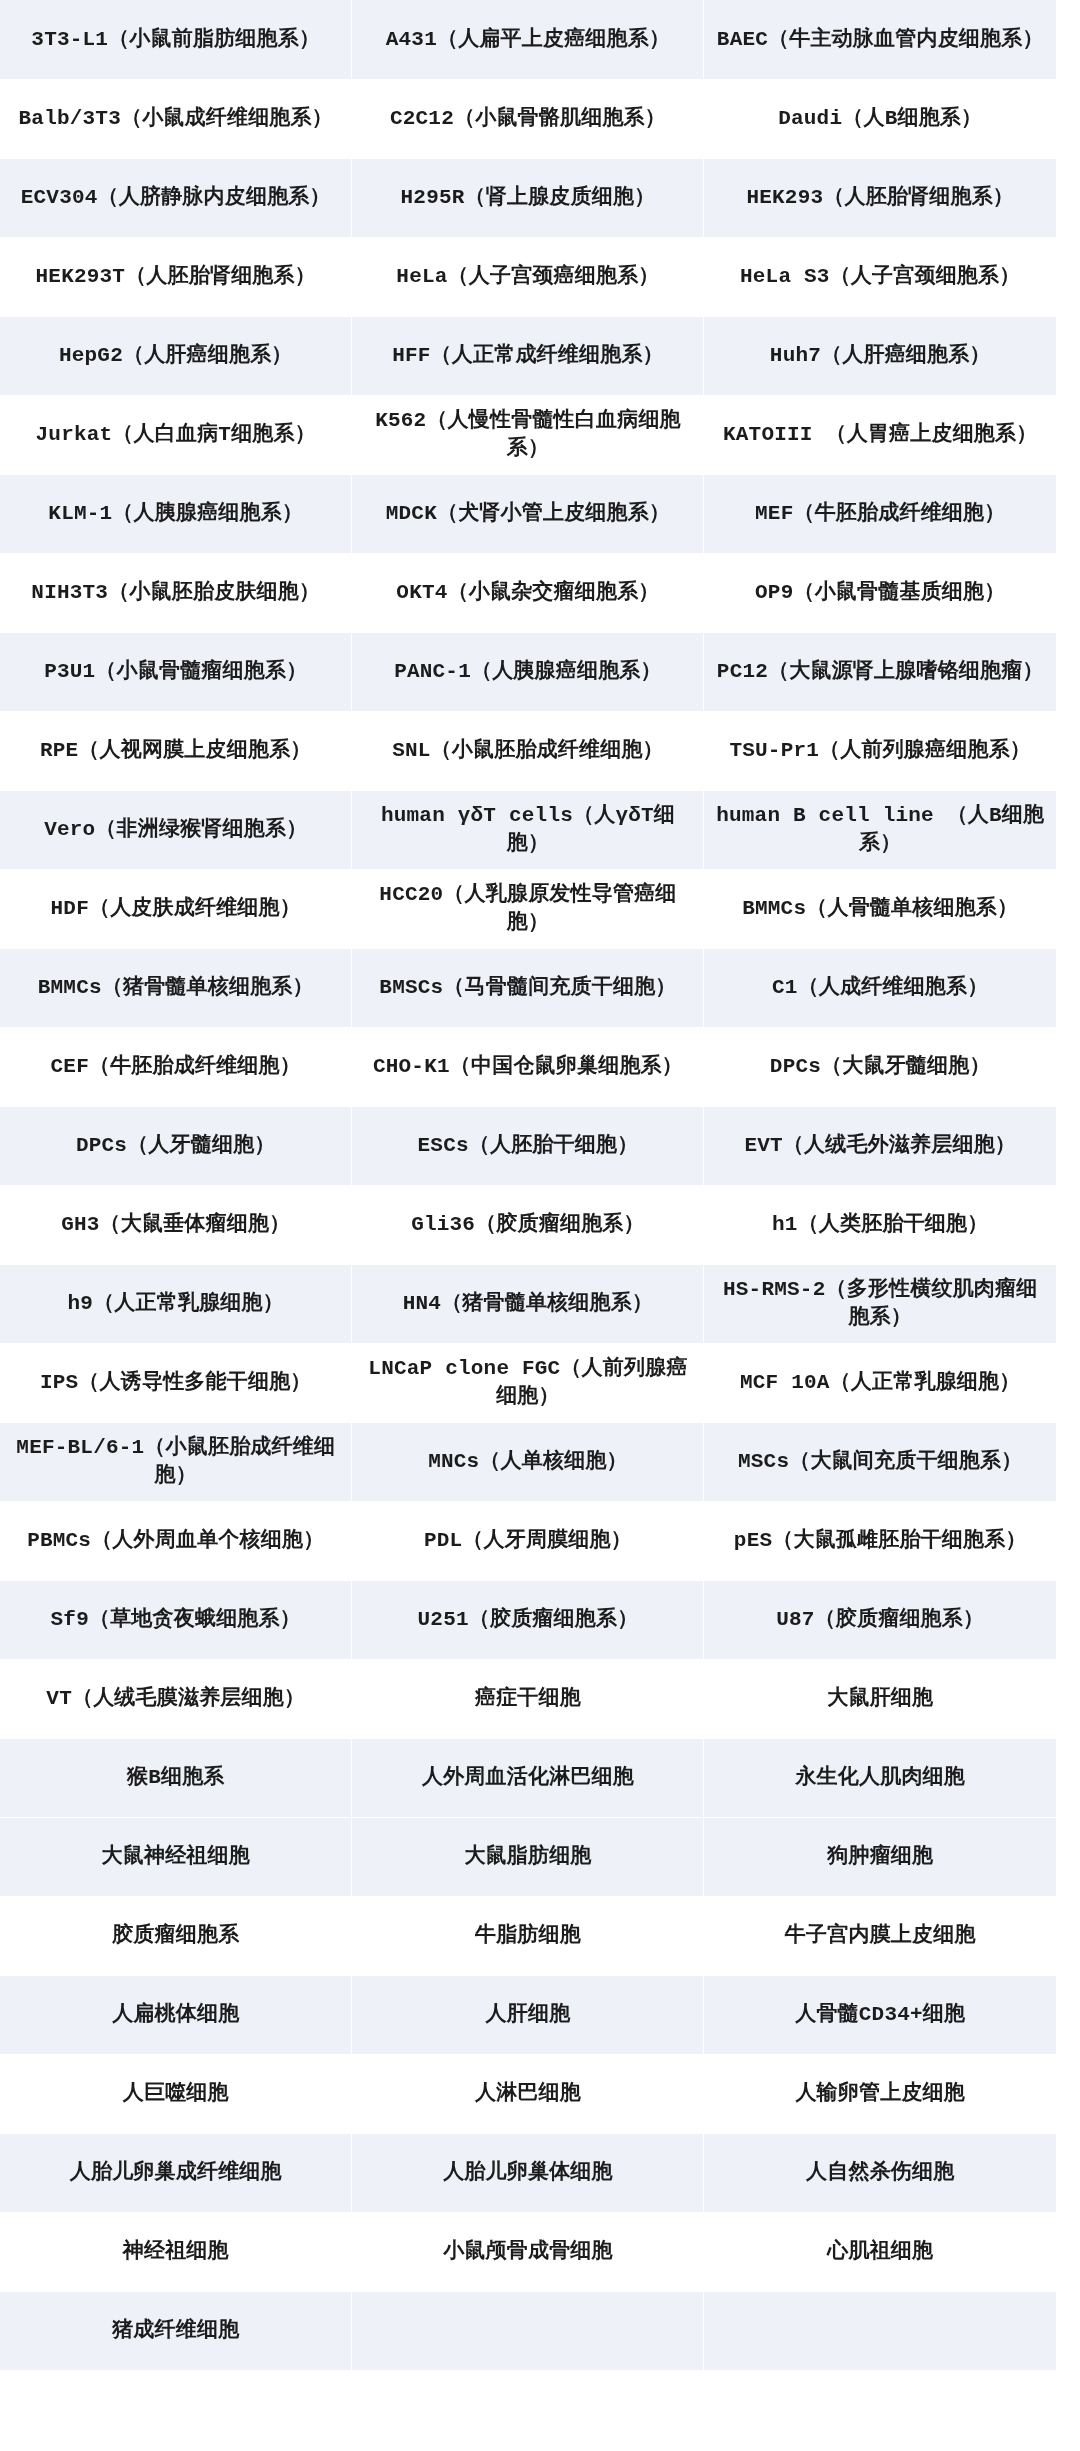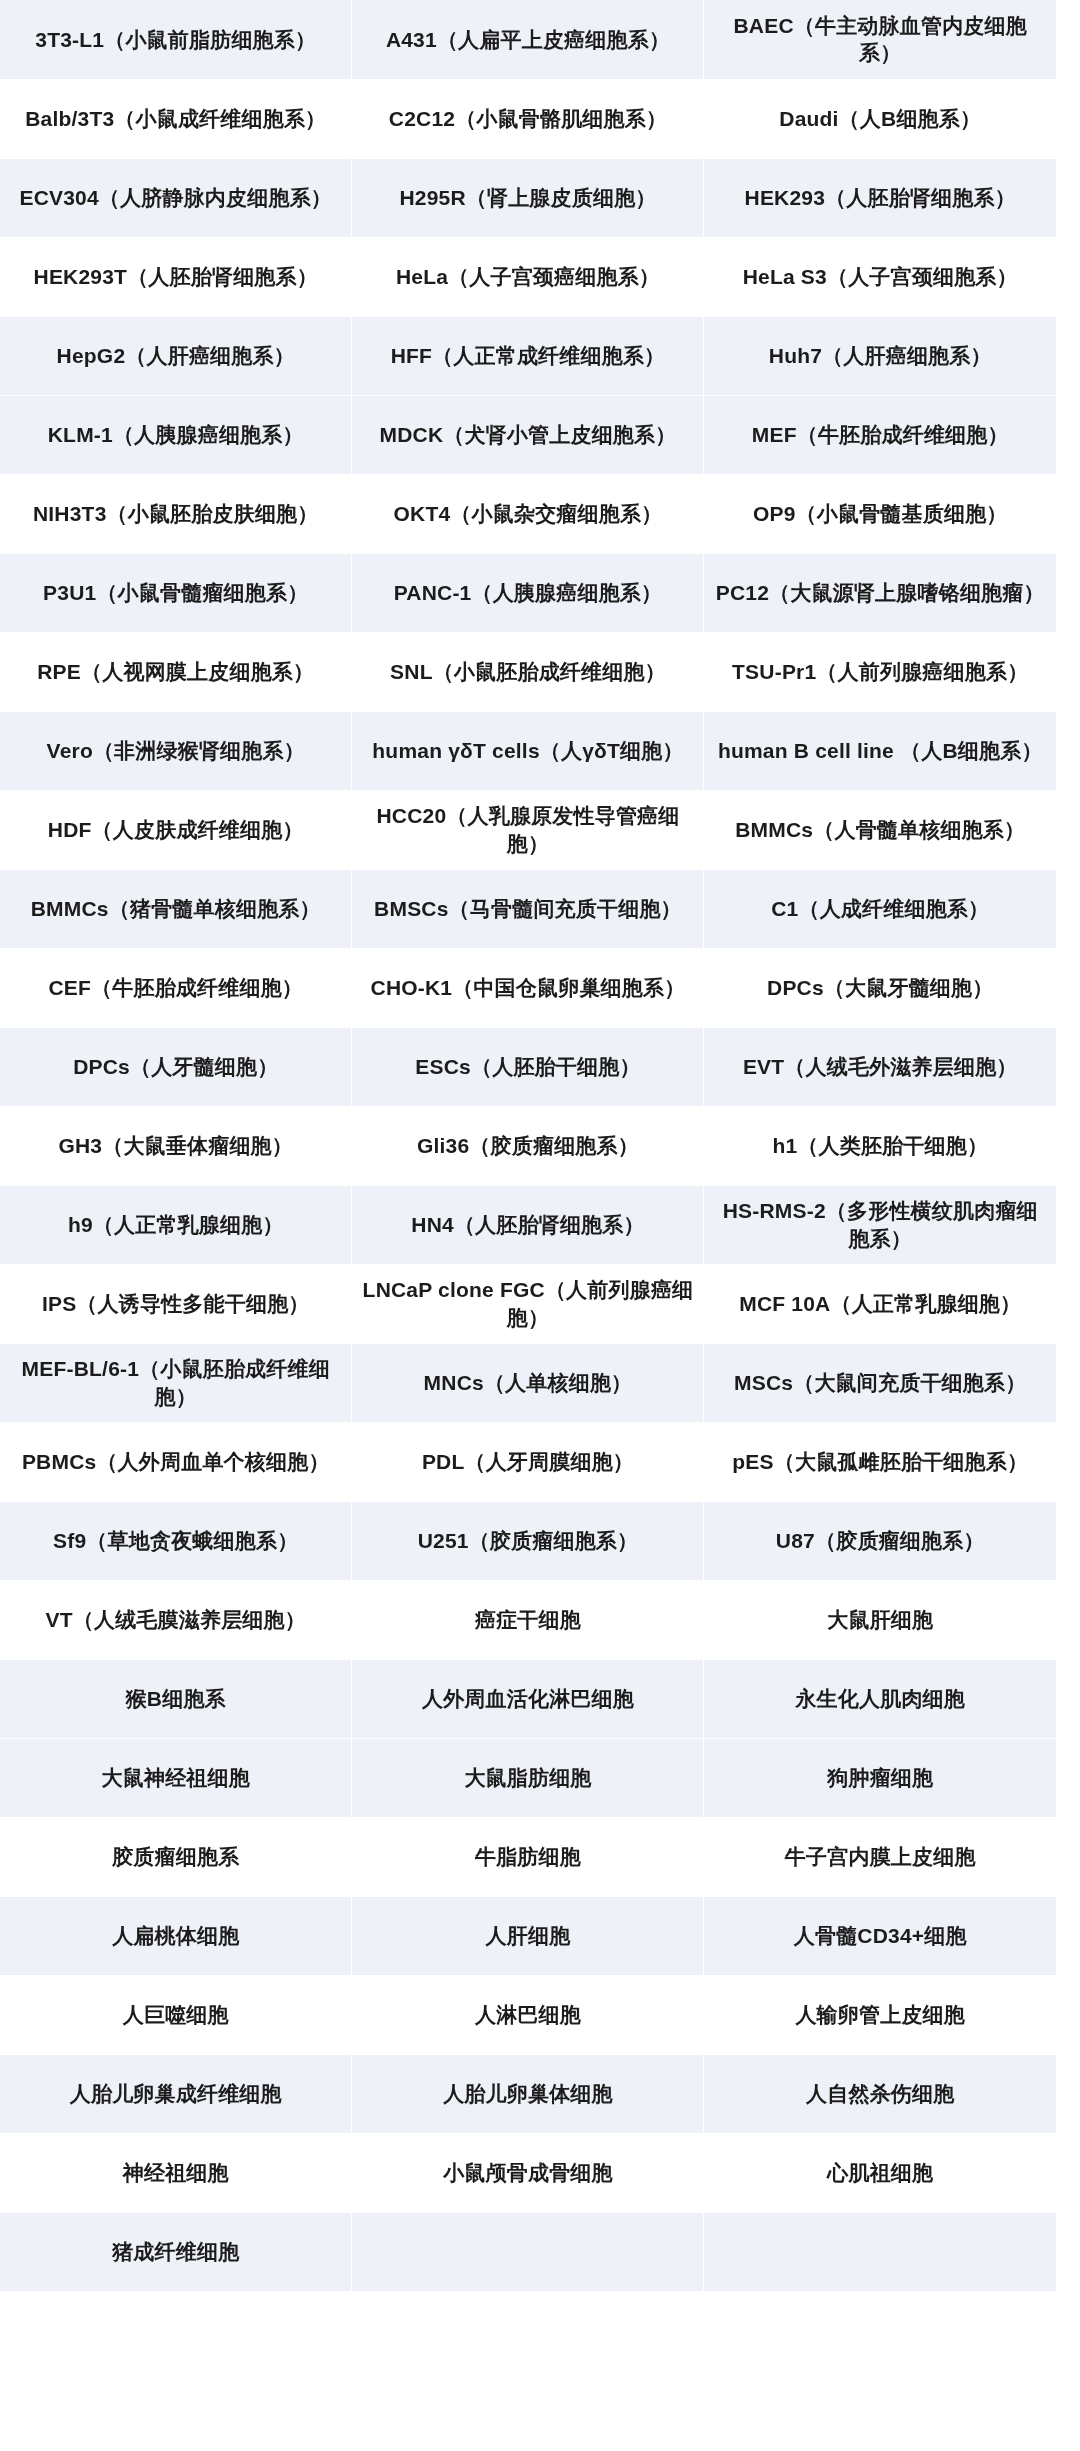--- a/index.html
+++ b/index.html
@@ -8,20 +8,21 @@
     background: #ffffff;
   }
   body {
     width: 1080px;
     font-family: "Liberation Sans", "DejaVu Sans", sans-serif;
   }
   #cell-table {
     width: 1056px;
     border-collapse: collapse;
     table-layout: fixed;
+    font-family: Liberation Mono, monospace;
   }
   #cell-table td {
     width: 33.3333%;
     height: 79px;
     box-sizing: border-box;
     text-align: center;
     vertical-align: middle;
     font-size: 21px;
     font-weight: bold;
     color: #1c1c1c;
@@ -71,20 +72,25 @@
       <tr class="row-even">
         <td>HEK293T（人胚胎肾细胞系）</td>
         <td>HeLa（人子宫颈癌细胞系）</td>
         <td>HeLa S3（人子宫颈细胞系）</td>
       </tr>
       <tr class="row-odd">
         <td>HepG2（人肝癌细胞系）</td>
         <td>HFF（人正常成纤维细胞系）</td>
         <td>Huh7（人肝癌细胞系）</td>
       </tr>
+      <tr class="row-even">
+        <td>Jurkat（人白血病T细胞系）</td>
+        <td>K562（人慢性骨髓性白血病细胞系）</td>
+        <td>KATOIII （人胃癌上皮细胞系）</td>
+      </tr>
       <tr class="row-odd">
         <td>KLM‐1（人胰腺癌细胞系）</td>
         <td>MDCK（犬肾小管上皮细胞系）</td>
         <td>MEF（牛胚胎成纤维细胞）</td>
       </tr>
       <tr class="row-even">
         <td>NIH3T3（小鼠胚胎皮肤细胞）</td>
         <td>OKT4（小鼠杂交瘤细胞系）</td>
         <td>OP9（小鼠骨髓基质细胞）</td>
       </tr>
@@ -123,21 +129,21 @@
         <td>ESCs（人胚胎干细胞）</td>
         <td>EVT（人绒毛外滋养层细胞）</td>
       </tr>
       <tr class="row-even">
         <td>GH3（大鼠垂体瘤细胞）</td>
         <td>Gli36（胶质瘤细胞系）</td>
         <td>h1（人类胚胎干细胞）</td>
       </tr>
       <tr class="row-odd">
         <td>h9（人正常乳腺细胞）</td>
-        <td>HN4（人胚胎肾细胞系）</td>
+        <td>HN4（猪骨髓单核细胞系）</td>
         <td>HS-RMS-2（多形性横纹肌肉瘤细胞系）</td>
       </tr>
       <tr class="row-even">
         <td>IPS（人诱导性多能干细胞）</td>
         <td>LNCaP clone FGC（人前列腺癌细胞）</td>
         <td>MCF 10A（人正常乳腺细胞）</td>
       </tr>
       <tr class="row-odd">
         <td>MEF-BL/6-1（小鼠胚胎成纤维细胞）</td>
         <td>MNCs（人单核细胞）</td>

